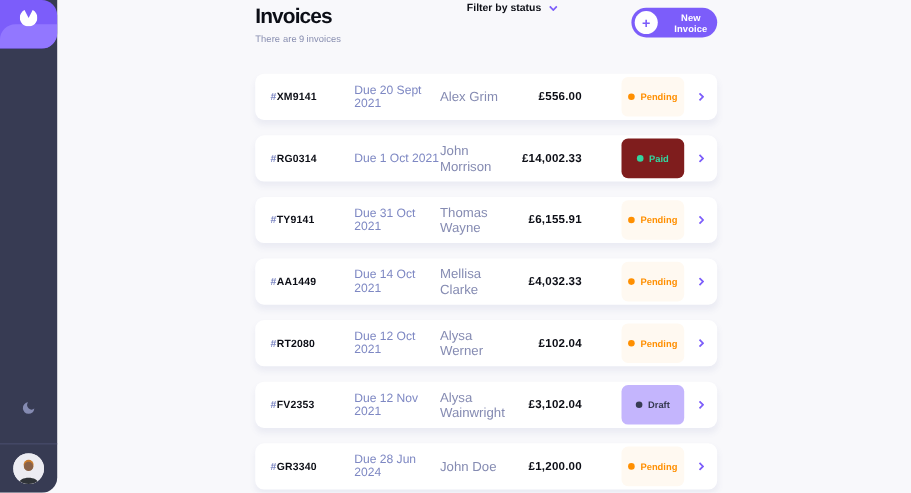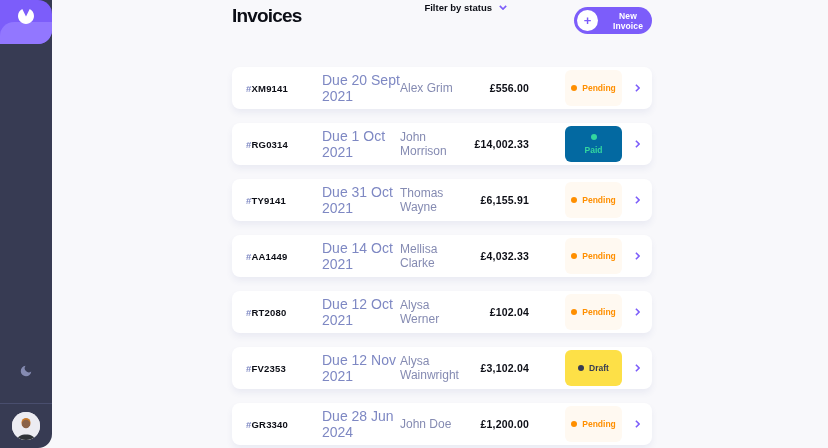--- a/index.html
+++ b/index.html
@@ -97,34 +97,34 @@
     background:#FFFFFF; border-radius:8px;
     box-shadow:0 4px 6px rgba(72,84,159,0.08);
     display:grid;
     grid-template-columns:76px 78px 69px 60px 36px 57px 1fr;
     align-items:center;
     padding:0 12px 0 14px;
     cursor:pointer;
   }
   .col-id { font-size:9.5px; font-weight:bold; color:#0C0E16; letter-spacing:0.2px; }
   .col-id .hash { color:#7E88C3; font-weight:bold; }
-  .col-date { font-size:14px; color:#7E88C3; }
+  .col-date { font-size:11px; color:#7E88C3; }
   .col-client { font-size:12px; color:#858BB2; }
   .col-amount { font-size:10.5px; font-weight:bold; color:#0C0E16; text-align:right; letter-spacing:0.2px; }
   .badge {
     grid-column:6; height:36px; border-radius:6px;
     display:flex; align-items:center; justify-content:center; gap:5px;
     font-size:8.5px; font-weight:bold;
   }
   .badge .dot { width:6px; height:6px; border-radius:50%; }
   .status-pending { background:#FFF9F1; color:#FF8F00; }
   .status-pending .dot { background:#FF8F00; }
-  .status-paid { background:#0369a1; color:#33D69F;flex-direction:column; }
+  .status-paid { background:#7f1d1d; color:#33D69F; }
   .status-paid .dot { background:#33D69F; }
-  .status-draft { background:#fde047; color:#373B53;text-align:right; }
+  .status-draft { background:#c4b5fd; color:#373B53;text-align:right; }
   .status-draft .dot { background:#373B53; }
   .chevron-cell { justify-self:end; display:flex; align-items:center; }
 </style>
 </head>
 <body>
 
 <aside class="sidebar">
   <div class="logo">
     <div class="logo-bottom"></div>
     <svg width="16" height="15" viewBox="0 0 28 26">
@@ -147,20 +147,21 @@
         <path d="M5 28 C5 20.5 23 20.5 23 28 Z" fill="#2F3338"></path>
       </svg>
     </div>
   </div>
 </aside>
 
 <main class="main">
   <div class="content">
     <header class="header">
       <h1 class="page-title">Invoices</h1>
+      <p class="subtitle"><span>There are</span><span>9</span><span>invoices</span></p>
 
       <button class="filter">
         <span>Filter by status</span>
         <svg width="8" height="5" viewBox="0 0 10 6">
           <path d="M1 1 L5 5 L9 1" fill="none" stroke="#7C5DFA" stroke-width="2"></path>
         </svg>
       </button>
 
       <button class="new-invoice-btn">
         <span class="plus-circle">+</span>

